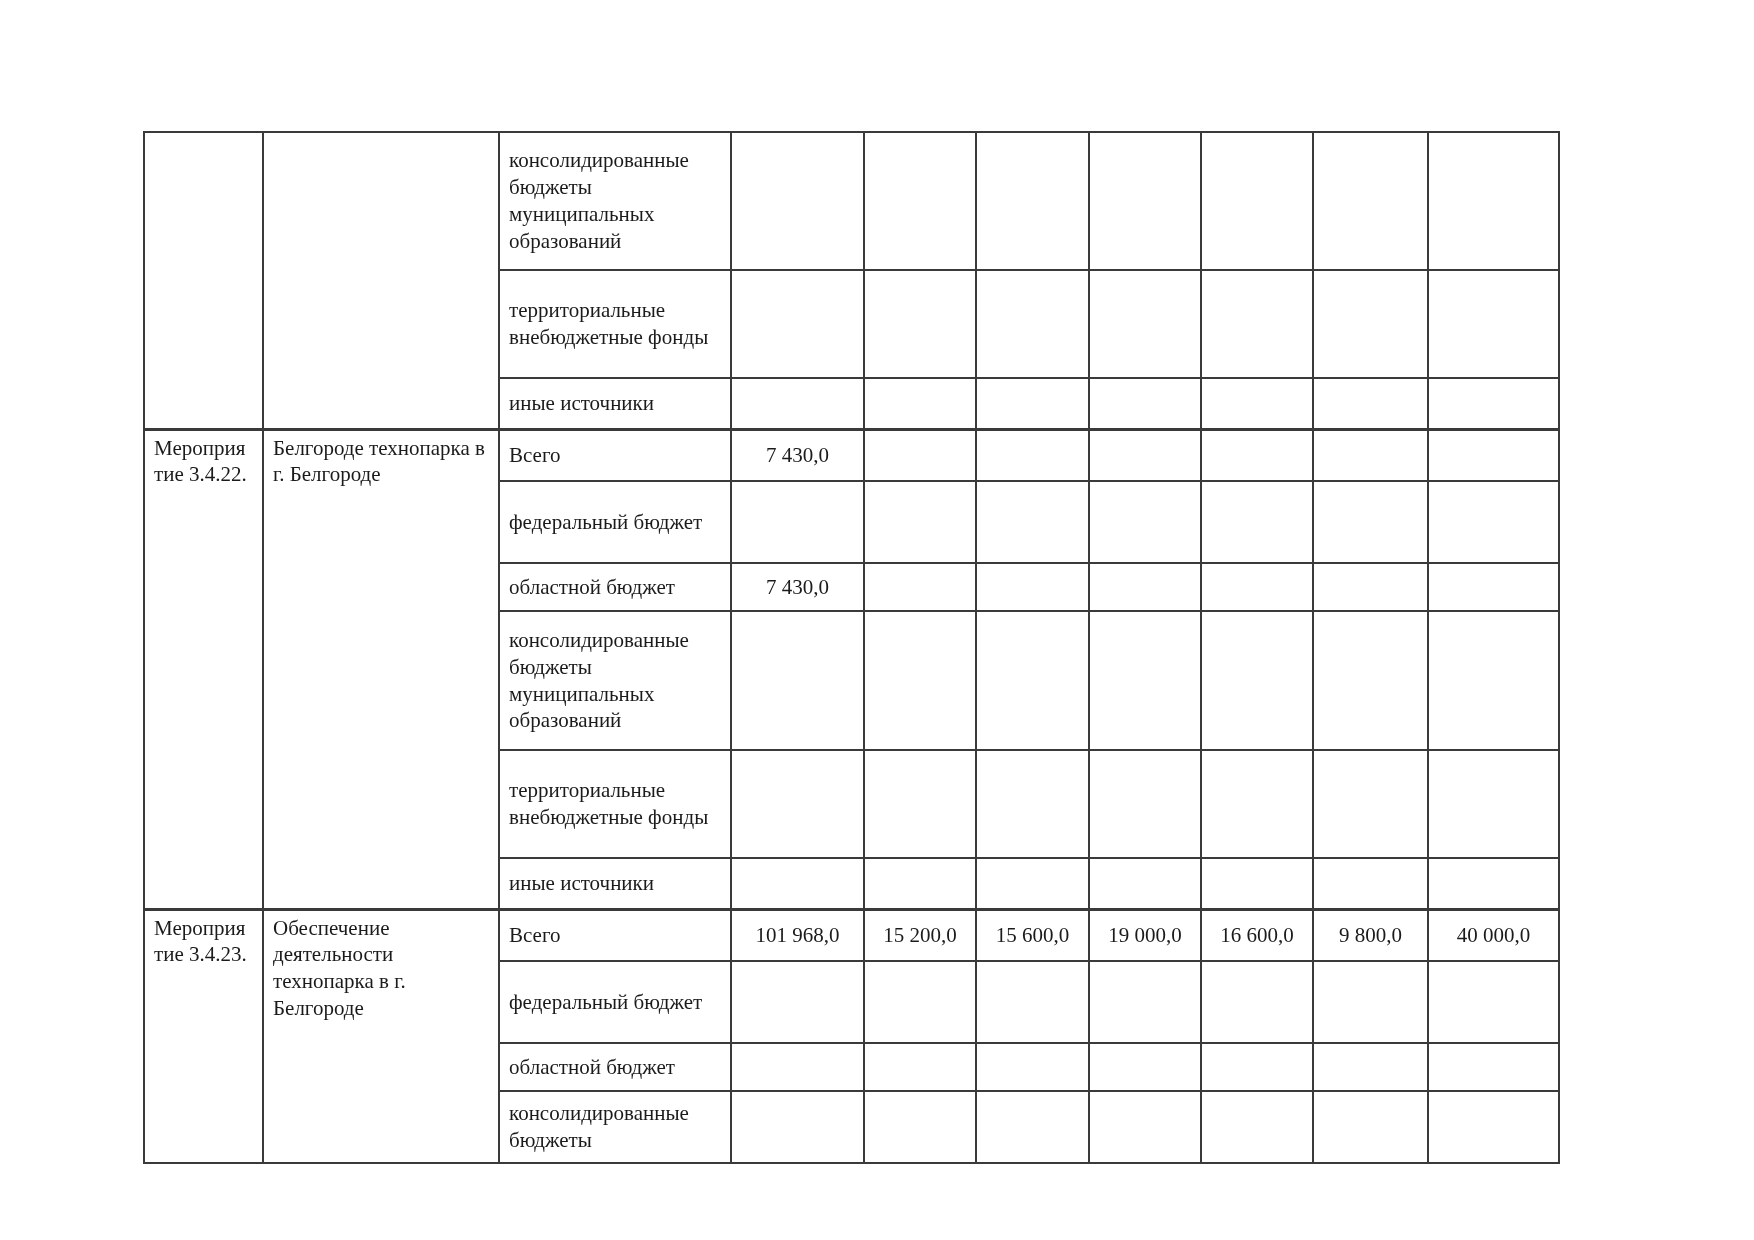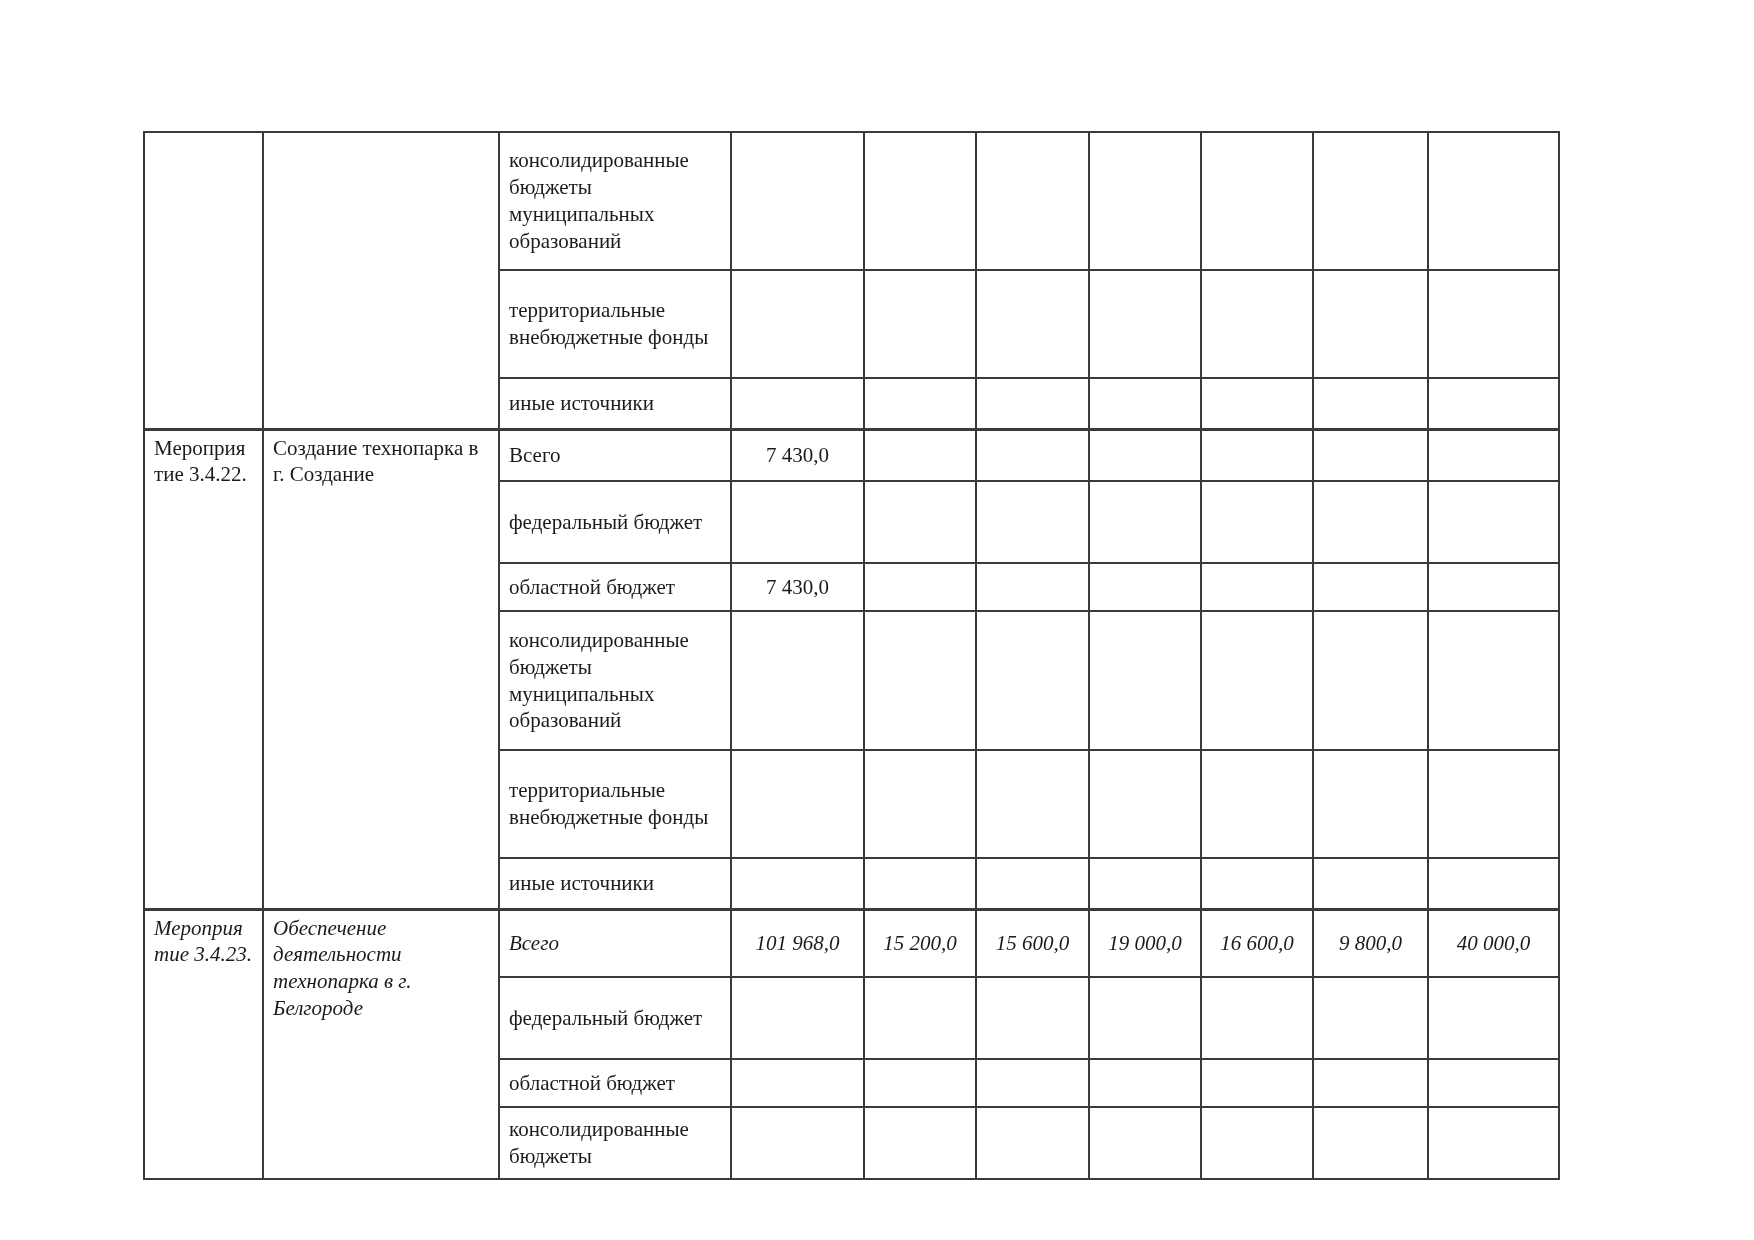--- a/index.html
+++ b/index.html
@@ -106,21 +106,21 @@
           <td class="value-cell"></td>
           <td class="value-cell"></td>
           <td class="value-cell"></td>
           <td class="value-cell"></td>
           <td class="value-cell"></td>
           <td class="value-cell"></td>
           <td class="value-cell"></td>
         </tr>
         <tr class="section-start" style="height: 52px; padding-left: 16px;">
           <td class="item-id-cell" rowspan="6">Мероприятие 3.4.22.</td>
-          <td class="item-name-cell" rowspan="6">Создание технопарка в г. Создание</td>
+          <td class="item-name-cell" rowspan="6">Белгороде технопарка в г. Белгороде</td>
           <td class="budget-source-cell">Всего</td>
           <td class="value-cell">7 430,0</td>
           <td class="value-cell"></td>
           <td class="value-cell"></td>
           <td class="value-cell"></td>
           <td class="value-cell"></td>
           <td class="value-cell"></td>
           <td class="value-cell"></td>
         </tr>
         <tr style="height: 82px;">
@@ -166,21 +166,21 @@
         <tr style="height: 51px;">
           <td class="budget-source-cell">иные источники</td>
           <td class="value-cell"></td>
           <td class="value-cell"></td>
           <td class="value-cell"></td>
           <td class="value-cell"></td>
           <td class="value-cell"></td>
           <td class="value-cell"></td>
           <td class="value-cell"></td>
         </tr>
-        <tr class="section-start" style="height: 68px; font-style: italic;">
+        <tr class="section-start" style="height: 52px;">
           <td class="item-id-cell" rowspan="4">Мероприятие 3.4.23.</td>
           <td class="item-name-cell" rowspan="4">Обеспечение деятельности технопарка в г. Белгороде</td>
           <td class="budget-source-cell">Всего</td>
           <td class="value-cell">101 968,0</td>
           <td class="value-cell">15 200,0</td>
           <td class="value-cell">15 600,0</td>
           <td class="value-cell">19 000,0</td>
           <td class="value-cell">16 600,0</td>
           <td class="value-cell">9 800,0</td>
           <td class="value-cell">40 000,0</td>

